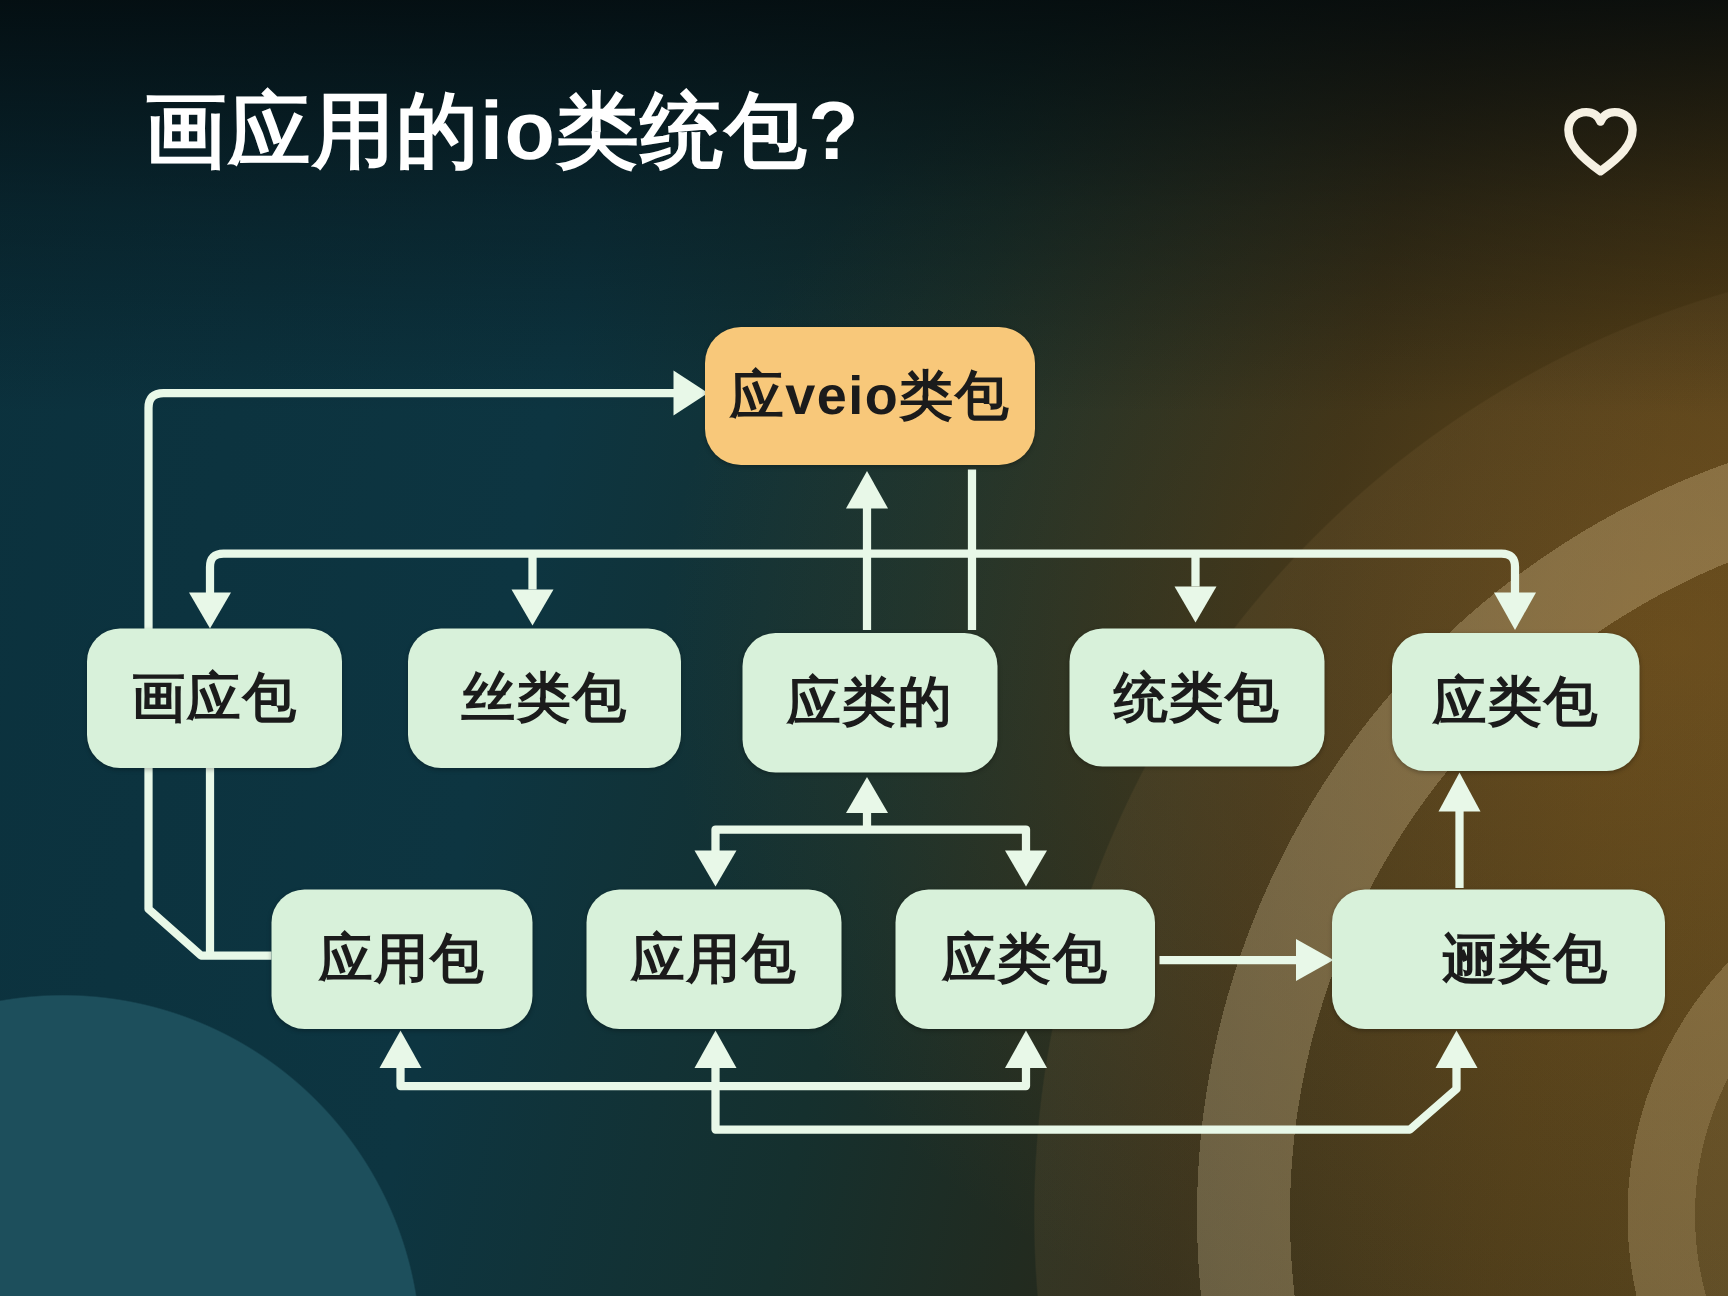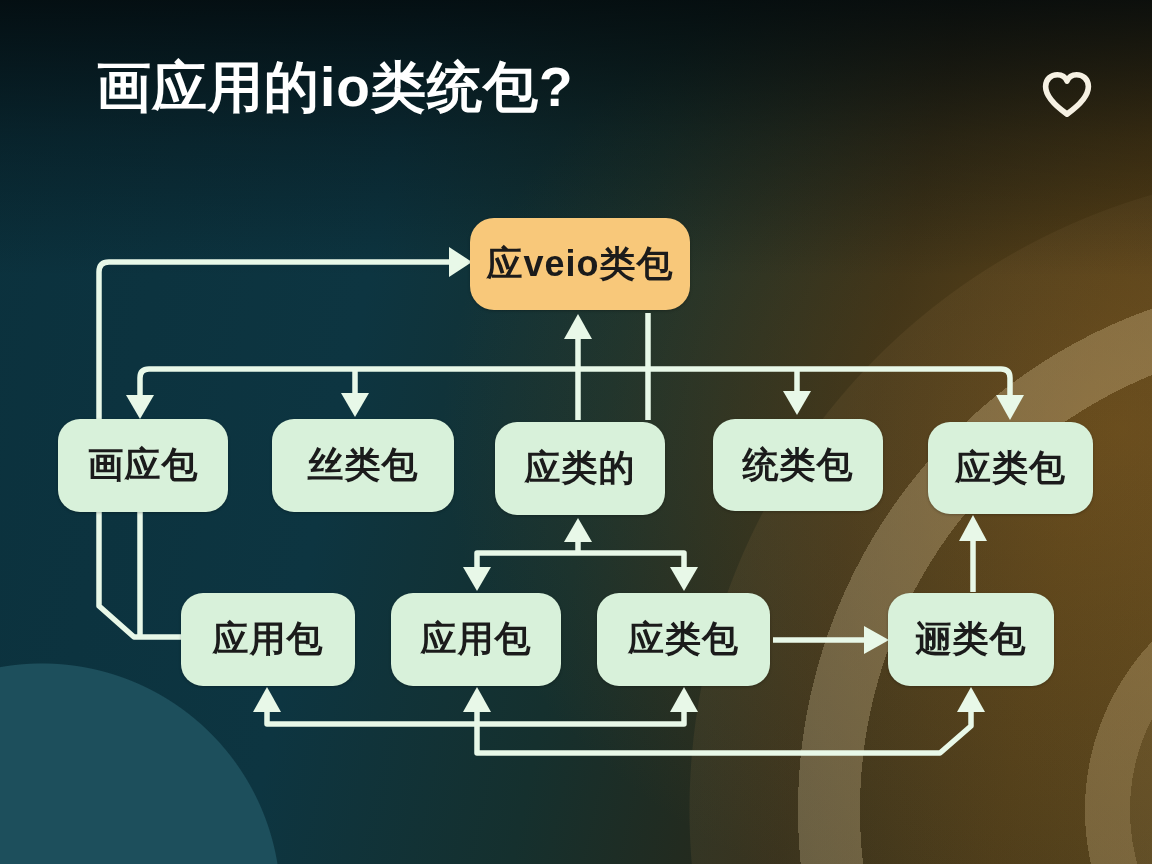--- a/index.html
+++ b/index.html
@@ -104,15 +104,15 @@
 
   <div class="node green" style="left:58px;top:419px;width:170px;height:93px;">画应包</div>
   <div class="node green" style="left:272px;top:419px;width:182px;height:93px;">丝类包</div>
   <div class="node green" style="left:713px;top:419px;width:170px;height:92px;">统类包</div>
   <div class="node green" style="left:495px;top:422px;width:170px;height:93px;">应类的</div>
   <div class="node green" style="left:928px;top:422px;width:165px;height:92px;">应类包</div>
 
   <div class="node green" style="left:181px;top:593px;width:174px;height:93px;">应用包</div>
   <div class="node green" style="left:391px;top:593px;width:170px;height:93px;">应用包</div>
   <div class="node green" style="left:597px;top:593px;width:173px;height:93px;">应类包</div>
-  <div class="node green" style="left:888px;top:593px;width:166px;height:93px;">逦类包</div>
+  <div class="node green" style="left:888px;top:593px;width:186px;height:93px;padding-left:36px;">逦类包</div>
 
 </div>
 
 </body></html>

